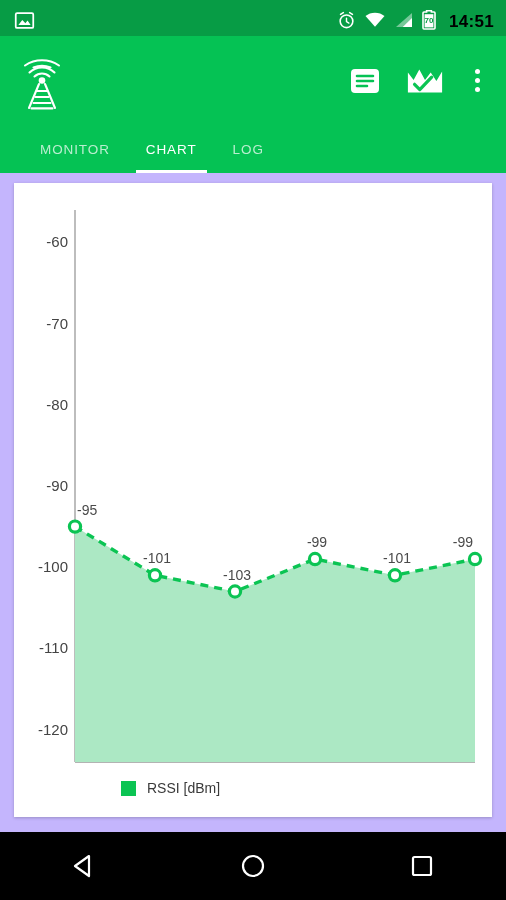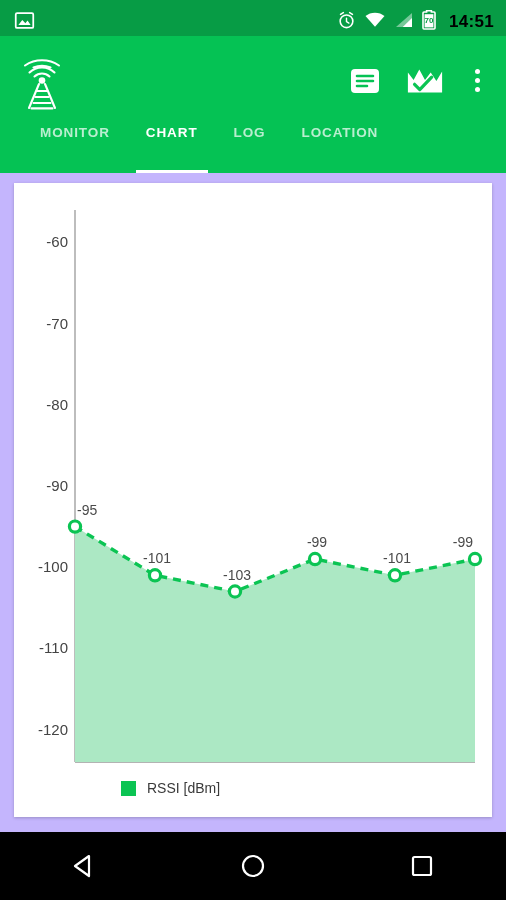--- a/index.html
+++ b/index.html
@@ -38,23 +38,23 @@
   .overflow{ width:22px; height:38px; display:flex; flex-direction:column; align-items:center; justify-content:center; gap:4px; cursor:pointer;}
   .overflow i{ width:5px; height:5px; border-radius:50%; background:#fff; display:block;}
 
   
   .tabs{
     position:absolute; left:0; top:125px; width:506px; height:48px;
     background:#05C254;
     display:flex; align-items:flex-start; padding-left:22px;
   }
   .tab{
-    position:relative; height:48px; display:flex; 
+    position:relative; height:48px; display:flex; align-items:center;
     padding:0 18px; color:rgba(255,255,255,.72);
-    font-size:13.5px; font-weight:bold; letter-spacing:.9px;
+    font-size:13.5px; font-weight:normal; letter-spacing:.9px;
     cursor:pointer; white-space:nowrap;
   }
   .tab.active{ color:#ffffff; }
   .tab.active:after{
     content:""; position:absolute; left:8px; right:8px; bottom:0;
     height:3px; background:#fff;
   }
 
   
   .content{
@@ -171,23 +171,20 @@
 
 <div class="tabs">
   <div class="tab">
     <span>MONITOR</span>
   </div>
   <div class="tab active">
     <span>CHART</span>
   </div>
   <div class="tab">
     <span>LOG</span>
-  </div>
-  <div class="tab">
-    <span>LOCATION</span>
   </div>
 </div>
 
 <div class="content">
   <div class="card">
     <div class="chart">
       <svg id="chart-svg" width="478" height="634" viewBox="0 0 478 634">
           <text x="54" y="64.47058823529412" text-anchor="end" font-family="Liberation Sans, sans-serif" font-size="15" fill="#444444">-60</text>
           <text x="54" y="145.6470588235294" text-anchor="end" font-family="Liberation Sans, sans-serif" font-size="15" fill="#444444">-70</text>
           <text x="54" y="226.8235294117647" text-anchor="end" font-family="Liberation Sans, sans-serif" font-size="15" fill="#444444">-80</text>

